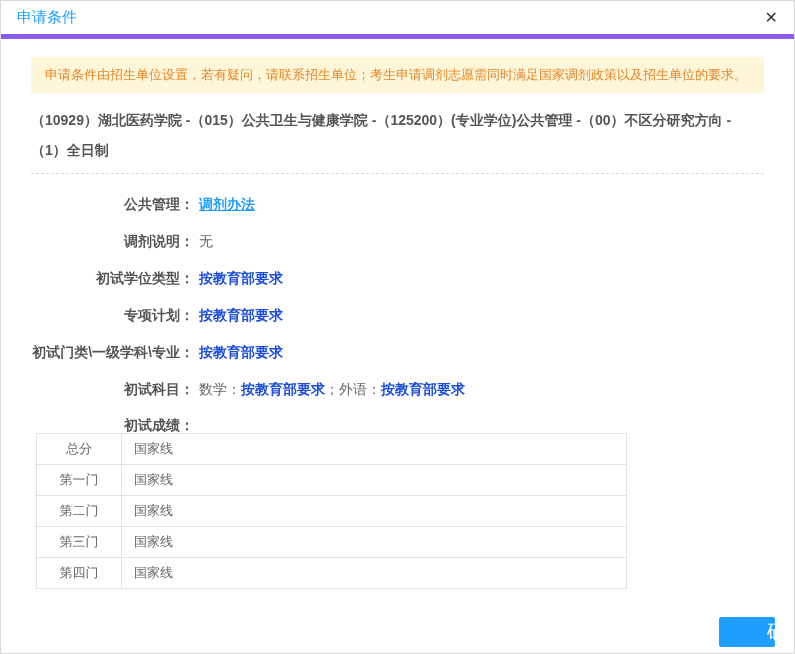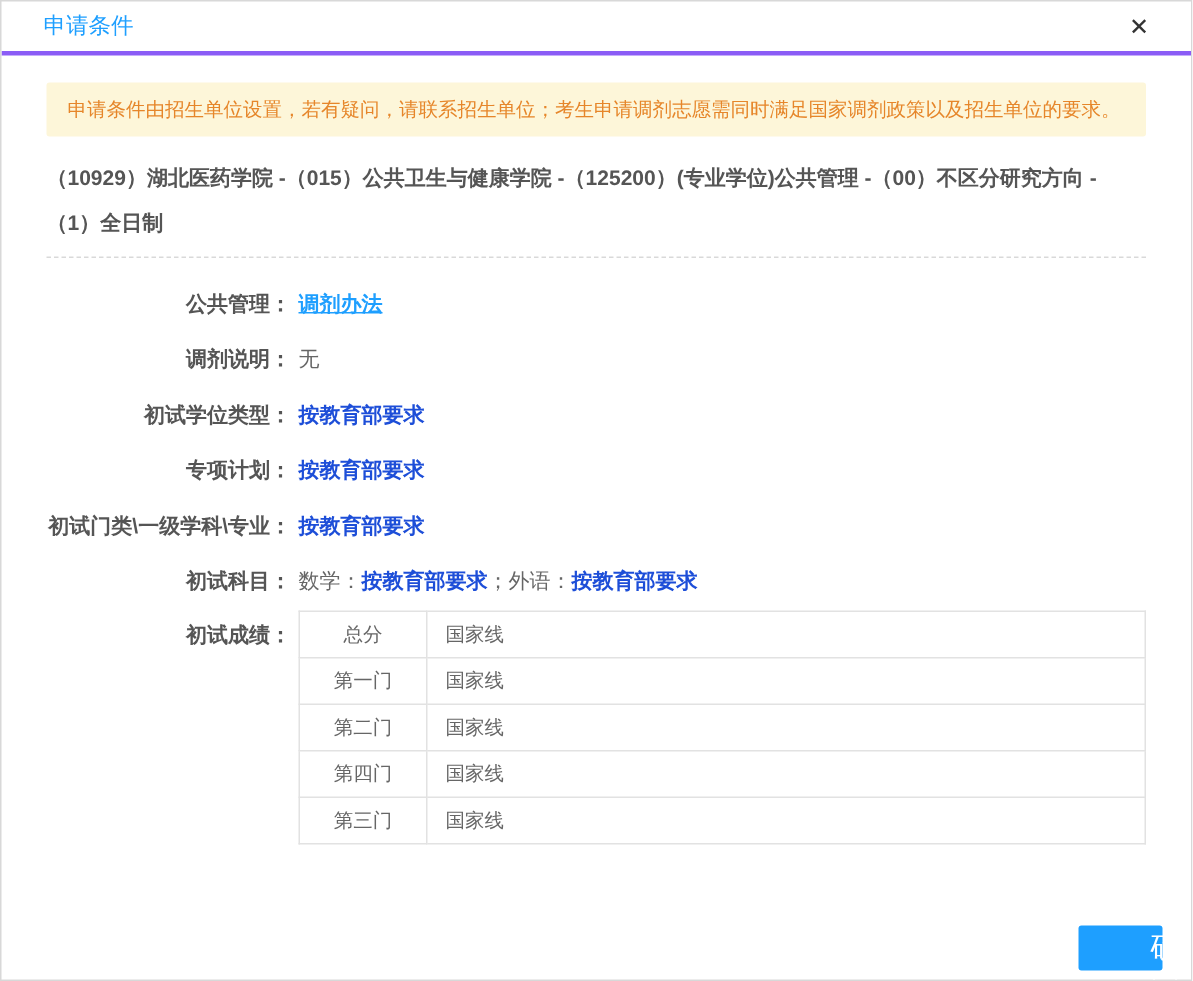--- a/index.html
+++ b/index.html
@@ -7,22 +7,22 @@
     box-sizing:border-box;
     width:795px;height:654px;
     background:#fff;
     border:1px solid #d8d8d8;
     position:relative;
     font-family:"Liberation Sans","DejaVu Sans",sans-serif;
     overflow:hidden;
   }
   .modal-header{
     height:33px;
-    border-bottom:3px solid #8b5cf6;
-    padding:0 28px;
+    border-bottom:5px solid #8b5cf6;
+    padding:0 16px;
     display:flex;align-items:center;justify-content:space-between;
   }
   .modal-title{color:#1e9fff;font-size:15px;font-weight:400;}
   .close-btn{
     color:#333;font-size:16px;line-height:1;cursor:pointer;
     background:none;border:none;padding:0;margin:0;
     font-family:"DejaVu Sans",sans-serif;
   }
   .modal-body{padding:0 30px;}
   .notice{
@@ -58,21 +58,21 @@
     width:163px;min-width:163px;
     text-align:right;
     font-weight:bold;
     color:#555;
     white-space:nowrap;
   }
   .field-value{margin-left:5px;color:#666;}
   .link{color:#1e9fff;font-weight:bold;text-decoration:underline;cursor:pointer;}
   .highlight{color:#1d4ed8;font-weight:bold;}
   .plain{color:#666;font-weight:normal;}
-  .score-row{margin-bottom:0;}
+  .score-row{margin-bottom:0;flex-direction:column;}
   .score-label{padding-top:8px;}
   table.score-table{
     border-collapse:collapse;
     margin-left:5px;
     width:591px;
     table-layout:fixed;
   }
   .score-table td{
     border:1px solid #e2e2e2;
     height:30px;
@@ -158,25 +158,25 @@
             </tr>
             <tr>
               <td class="k">第一门</td>
               <td class="v">国家线</td>
             </tr>
             <tr>
               <td class="k">第二门</td>
               <td class="v">国家线</td>
             </tr>
             <tr>
-              <td class="k">第四门</td>
+              <td class="k">第三门</td>
               <td class="v">国家线</td>
             </tr>
             <tr>
-              <td class="k">第三门</td>
+              <td class="k">第四门</td>
               <td class="v">国家线</td>
             </tr>
           </tbody>
         </table>
       </div>
 
     </div>
   </div>
 
   <button class="confirm-btn">确定</button>

